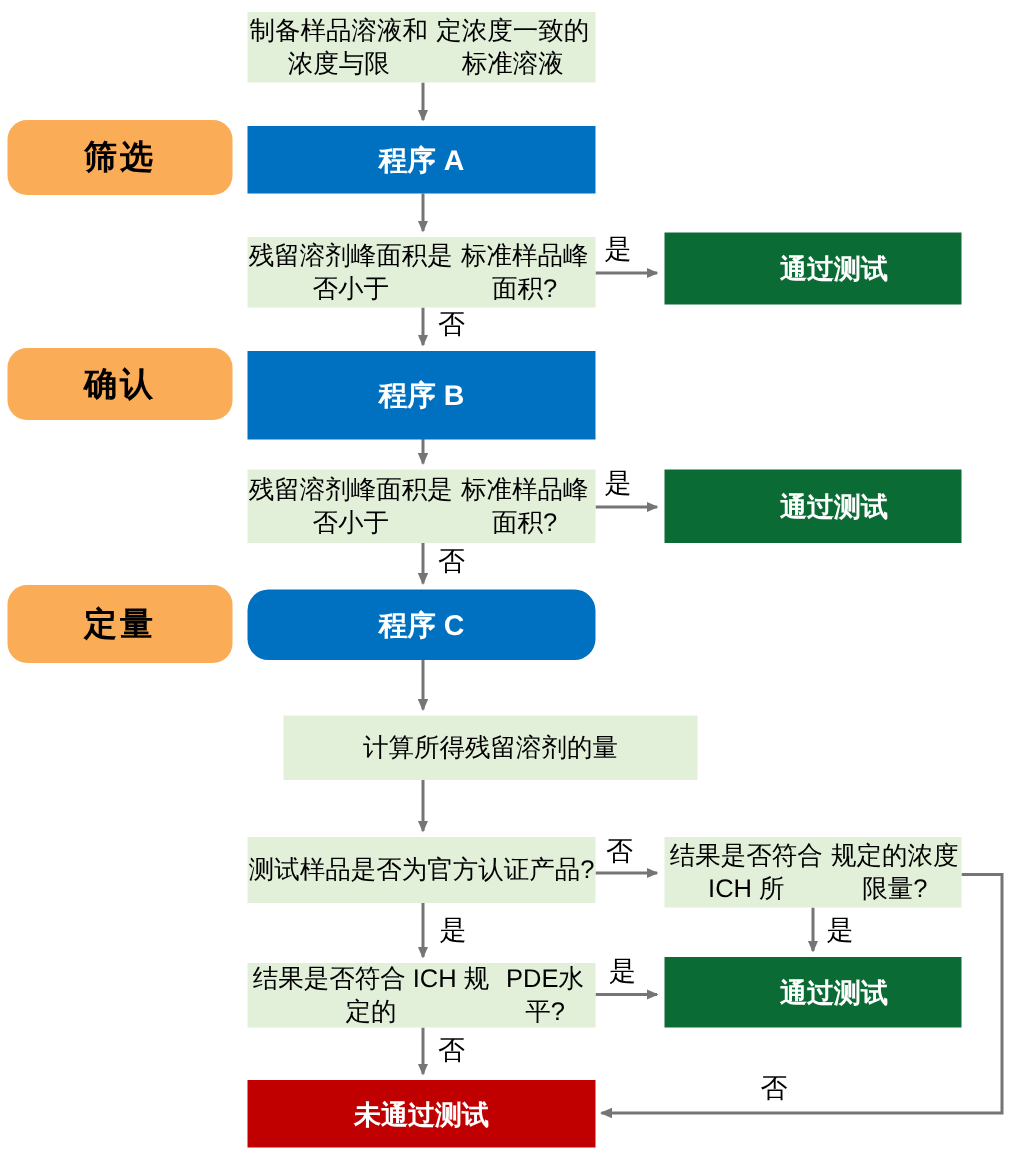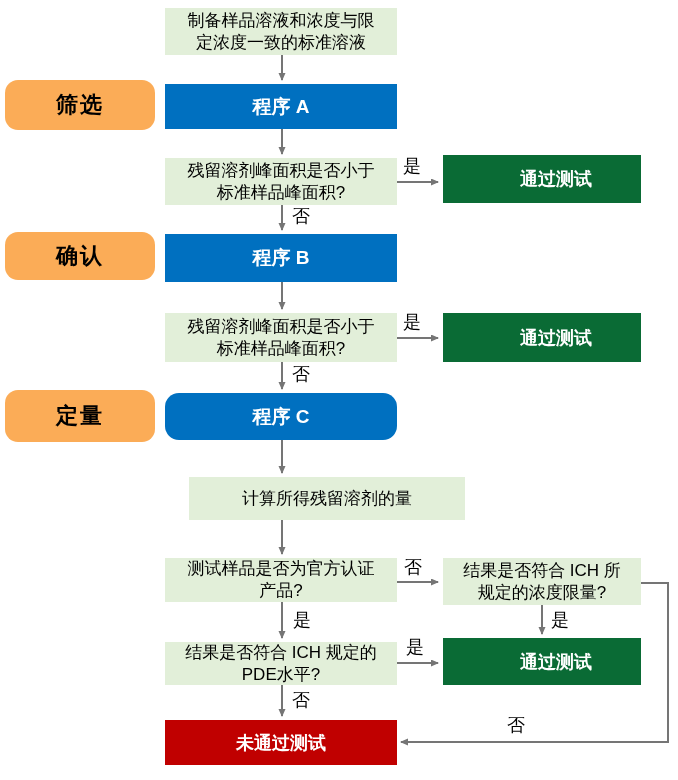--- a/index.html
+++ b/index.html
@@ -4,21 +4,21 @@
 <style>
   html,body{margin:0;padding:0;background:#ffffff;}
   .canvas{
     position:relative;width:678px;height:780px;background:#ffffff;
     font-family:"Liberation Sans","DejaVu Sans",sans-serif;
     overflow:hidden;
   }
   svg.edges{position:absolute;left:0;top:0;width:678px;height:780px;}
   .edge{stroke:var(--arrow,#757575);stroke-width:2;fill:none;}
   .node{
-    position:absolute;display:flex;flex-direction:column;
+    position:absolute;display:flex;
     align-items:center;justify-content:center;text-align:center;
     box-sizing:border-box;
   }
   .node span{display:block;}
   .box-light{background:var(--light-green,#E2EFD9);color:#000;font-size:17px;line-height:22px;}
   .box-proc{background:var(--blue,#0070C0);color:#fff;font-weight:bold;font-size:19px;}
   .box-pass{background:var(--dark-green,#0A6B35);color:#fff;font-weight:bold;font-size:18px;padding-left:28px;}
   .box-fail{background:var(--red,#C00000);color:#fff;font-weight:bold;font-size:18px;}
   .stage{
     background:var(--orange,#FBAC57);color:#000;font-weight:bold;
@@ -78,21 +78,21 @@
 
   <div class="node box-light" style="left:165px;top:158px;width:232px;height:47px;">
     <span>残留溶剂峰面积是否小于</span>
     <span>标准样品峰面积?</span>
   </div>
 
   <div class="node box-pass" style="left:443px;top:155px;width:198px;height:48px;">
     <span>通过测试</span>
   </div>
 
-  <div class="node box-proc" style="left:165px;top:234px;width:232px;height:48px;">
+  <div class="node box-proc" style="left:165px;top:234px;width:232px;height:59px;">
     <span>程序 B</span>
   </div>
 
   <div class="node box-light" style="left:165px;top:313px;width:232px;height:49px;">
     <span>残留溶剂峰面积是否小于</span>
     <span>标准样品峰面积?</span>
   </div>
 
   <div class="node box-pass" style="left:443px;top:313px;width:198px;height:49px;">
     <span>通过测试</span>

